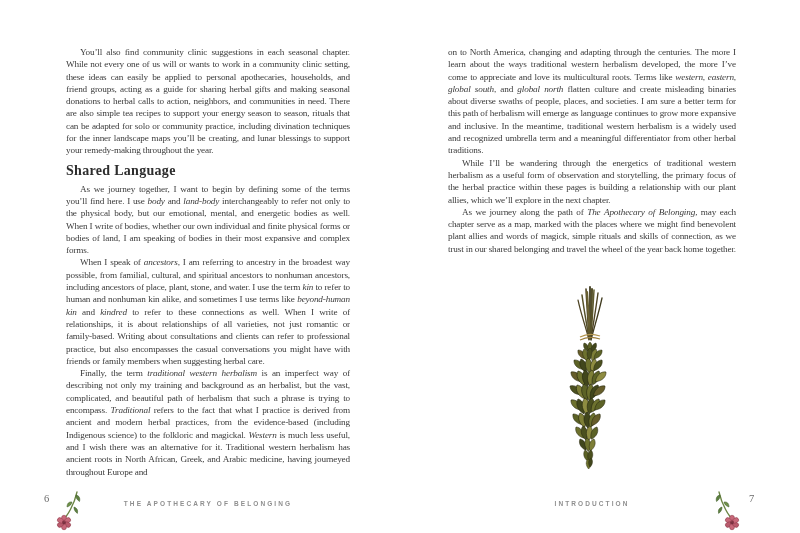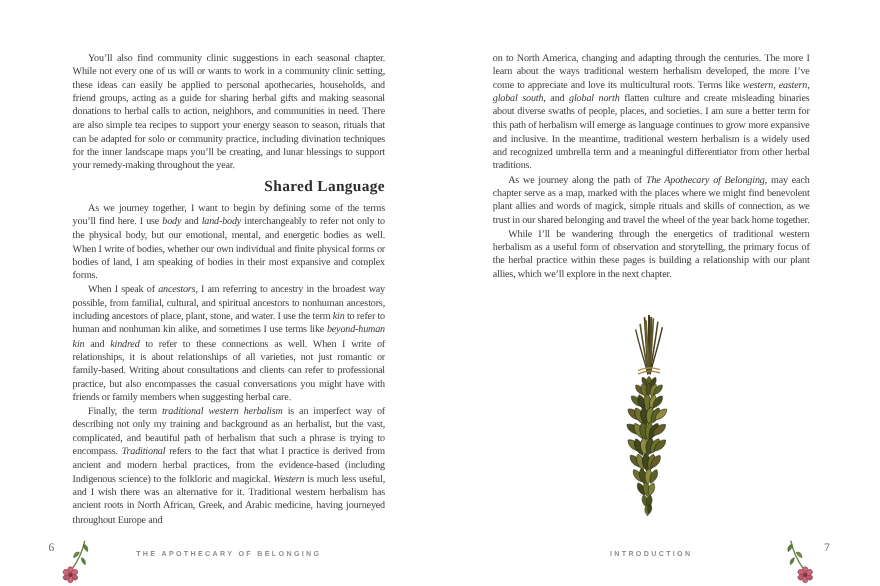--- a/index.html
+++ b/index.html
@@ -33,21 +33,21 @@
   }
   .body-para.indent { text-indent: 14px; }
   .body-para em { font-style: italic; }
   .section-heading {
     margin: 6px 0 5px 0;
     font-family: "Liberation Serif", serif;
     font-size: 14px;
     line-height: 15px;
     font-weight: 600;
     letter-spacing: 0.3px;
-    text-align: right;
+    text-align: left;
     color: #2d2d2d;
   }
   .running-footer {
     position: absolute;
     top: 500px;
     font-family: "Liberation Sans", sans-serif;
     font-size: 6.5px;
     font-weight: 600;
     letter-spacing: 2.1px;
     color: #8f8f8f;
@@ -85,22 +85,22 @@
   <div class="text-col left">
       <p class="body-para indent">You’ll also find community clinic suggestions in each seasonal chapter. While not every one of us will or wants to work in a community clinic setting, these ideas can easily be applied to personal apothecaries, households, and friend groups, acting as a guide for sharing herbal gifts and making seasonal donations to herbal calls to action, neighbors, and communities in need. There are also simple tea recipes to support your energy season to season, rituals that can be adapted for solo or community practice, including divination techniques for the inner landscape maps you’ll be creating, and lunar blessings to support your remedy-making throughout the year.</p>
       <h2 class="section-heading">Shared Language</h2>
       <p class="body-para indent">As we journey together, I want to begin by defining some of the terms you’ll find here. I use <em>body</em> and <em>land-body</em> interchangeably to refer not only to the physical body, but our emotional, mental, and energetic bodies as well. When I write of bodies, whether our own individual and finite physical forms or bodies of land, I am speaking of bodies in their most expansive and complex forms.</p>
       <p class="body-para indent">When I speak of <em>ancestors</em>, I am referring to ancestry in the broadest way possible, from familial, cultural, and spiritual ancestors to nonhuman ancestors, including ancestors of place, plant, stone, and water. I use the term <em>kin</em> to refer to human and nonhuman kin alike, and sometimes I use terms like <em>beyond-human kin</em> and <em>kindred</em> to refer to these connections as well. When I write of relationships, it is about relationships of all varieties, not just romantic or family-based. Writing about consultations and clients can refer to professional practice, but also encompasses the casual conversations you might have with friends or family members when suggesting herbal care.</p>
       <p class="body-para indent">Finally, the term <em>traditional western herbalism</em> is an imperfect way of describing not only my training and background as an herbalist, but the vast, complicated, and beautiful path of herbalism that such a phrase is trying to encompass. <em>Traditional</em> refers to the fact that what I practice is derived from ancient and modern herbal practices, from the evidence-based (including Indigenous science) to the folkloric and magickal. <em>Western</em> is much less useful, and I wish there was an alternative for it. Traditional western herbalism has ancient roots in North African, Greek, and Arabic medicine, having journeyed throughout Europe and</p>
     </div>
 
   <div class="text-col right">
       <p class="body-para">on to North America, changing and adapting through the centuries. The more I learn about the ways traditional western herbalism developed, the more I’ve come to appreciate and love its multicultural roots. Terms like <em>western</em>, <em>eastern</em>, <em>global south</em>, and <em>global north</em> flatten culture and create misleading binaries about diverse swaths of people, places, and societies. I am sure a better term for this path of herbalism will emerge as language continues to grow more expansive and inclusive. In the meantime, traditional western herbalism is a widely used and recognized umbrella term and a meaningful differentiator from other herbal traditions.</p>
+      <p class="body-para indent">While I’ll be wandering through the energetics of traditional western herbalism as a useful form of observation and storytelling, the primary focus of the herbal practice within these pages is building a relationship with our plant allies, which we’ll explore in the next chapter.</p>
       <p class="body-para indent">As we journey along the path of <em>The Apothecary of Belonging</em>, may each chapter serve as a map, marked with the places where we might find benevolent plant allies and words of magick, simple rituals and skills of connection, as we trust in our shared belonging and travel the wheel of the year back home together.</p>
-      <p class="body-para indent">While I’ll be wandering through the energetics of traditional western herbalism as a useful form of observation and storytelling, the primary focus of the herbal practice within these pages is building a relationship with our plant allies, which we’ll explore in the next chapter.</p>
     </div>
 
   <svg class="herb-illo" viewBox="0 0 58 183" aria-hidden="true">
     <defs>
       <path id="lf" d="M0,0 C4,3 5.5,10 0,17 C-5.5,10 -4,3 0,0" stroke="#26270f" stroke-width="0.6"></path>
     </defs>
 
     <g fill="none" stroke-linecap="round">
       <path d="M25,3 C26,20 27,38 28,52" stroke="#4e4424" stroke-width="1.6"></path>
       <path d="M29,1 C29,18 29,36 29,52" stroke="#3f3a1e" stroke-width="1.8"></path>

